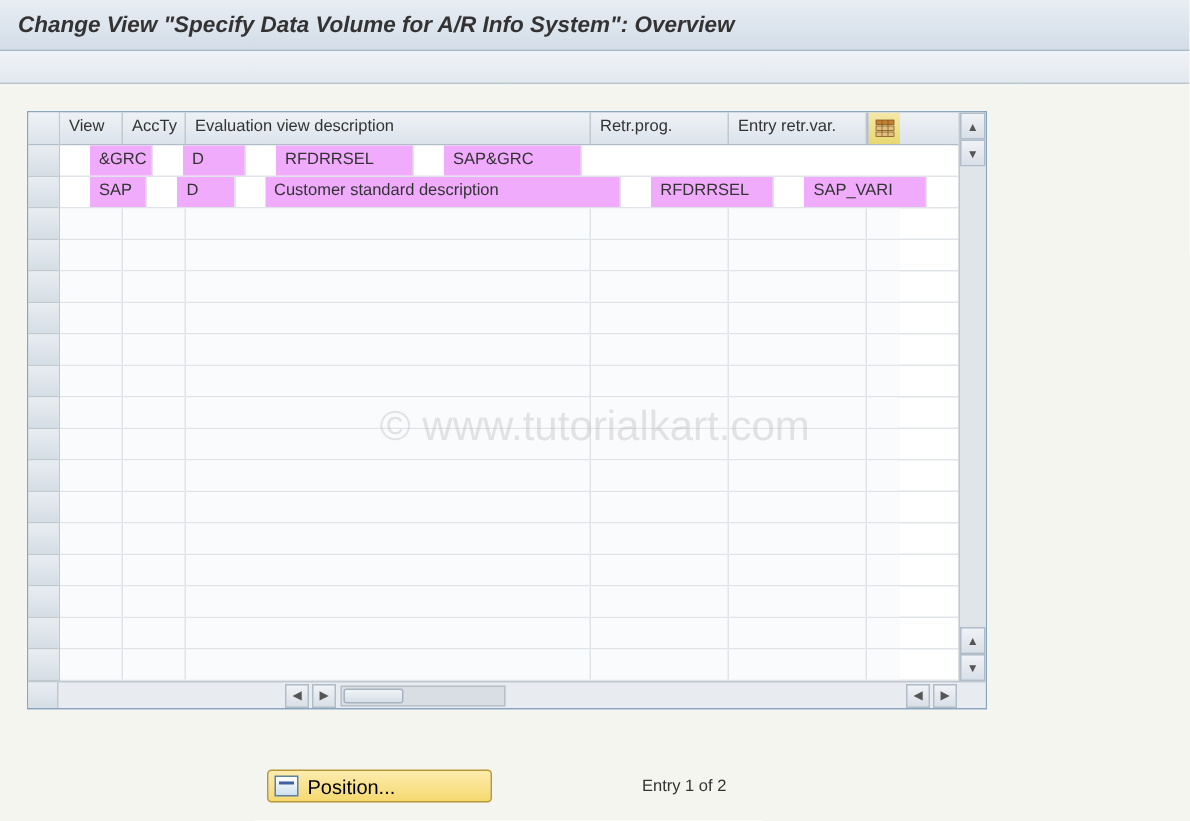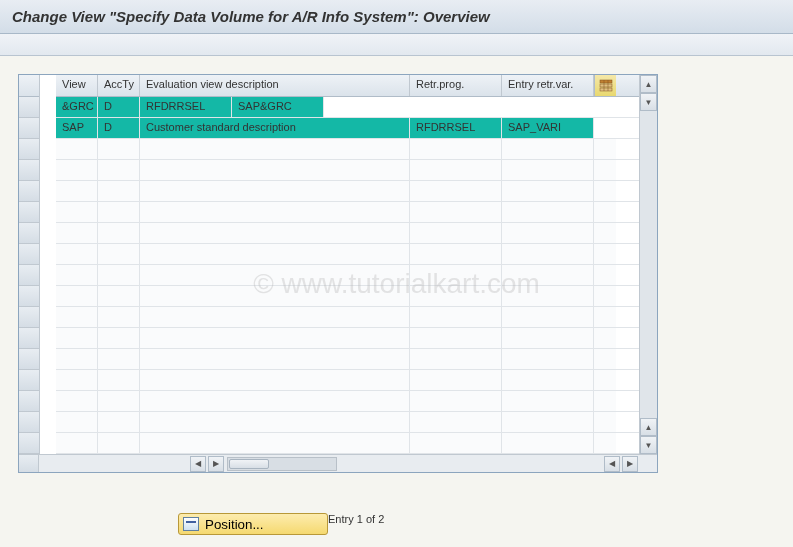--- a/index.html
+++ b/index.html
@@ -64,21 +64,20 @@
     .row-sel {
       height: 21px;
       width: 20px;
       background: linear-gradient(#e8edf2, #d5dde5);
       border-bottom: 1px solid #c0c8d0;
       cursor: pointer;
     }
     .grid-main {
       flex: 1;
       overflow: hidden;
-      padding-left: 16px;
     }
     .grid-header {
       display: flex;
       background: linear-gradient(#eef2f6, #dbe3eb);
       border-bottom: 1px solid #b0bcc8;
       height: 22px;
     }
     .grid-header-cell {
       padding: 3px 6px;
       border-right: 1px solid #c0c8d0;
@@ -105,21 +104,22 @@
     }
     .grid-cell {
       padding: 3px 6px;
       border-right: 1px solid #e0e4e8;
       color: #333;
       font-size: 11px;
       overflow: hidden;
       white-space: nowrap;
     }
     .grid-cell.input-cell {
-      background: #14b8a6;
+      background: #f0abfc;
+      margin-left: 20px;
     }
     .empty-row .grid-cell {
       background: #fafbfc;
     }
     .col-view { width: 42px; }
     .col-accty { width: 42px; }
     .col-desc { width: 270px; }
     .col-retr { width: 92px; }
     .col-datavar { width: 92px; }
     .vscroll {
@@ -181,22 +181,23 @@
       position: absolute;
       left: 1px; top: 1px;
       width: 40px; height: 10px;
       background: linear-gradient(#f0f3f6, #d8dfe6);
       border: 1px solid #a8b4c0;
       border-radius: 2px;
     }
     .hscroll-gap { flex: 1; }
     .footer-row {
       display: flex;
-      align-items: flex-start;
+      align-items: center;
       margin-top: 40px;
+      gap: 100px;
       padding-left: 160px;
     }
     .position-btn {
       display: flex;
       align-items: center;
       background: linear-gradient(#fdecae, #f5d970);
       border: 1px solid #b89838;
       border-radius: 3px;
       padding: 2px 8px 2px 4px;
       height: 22px;

